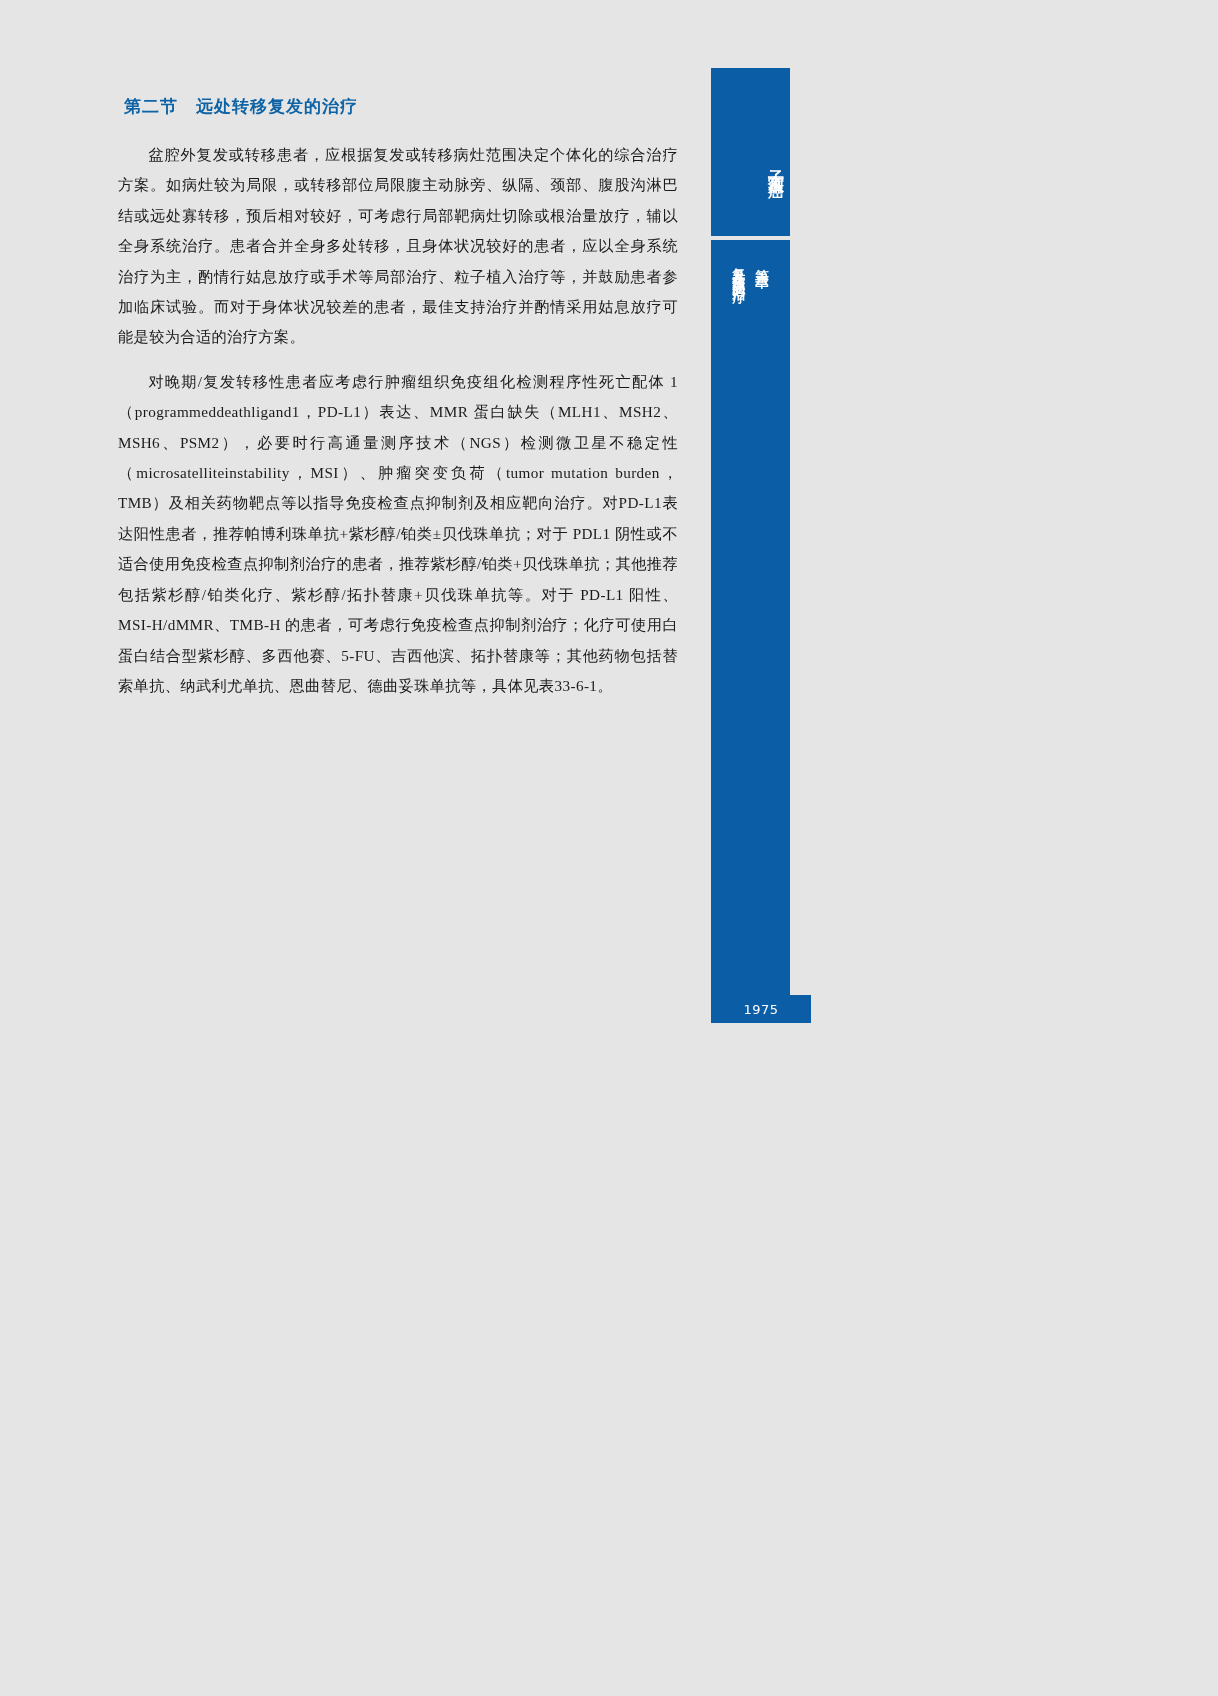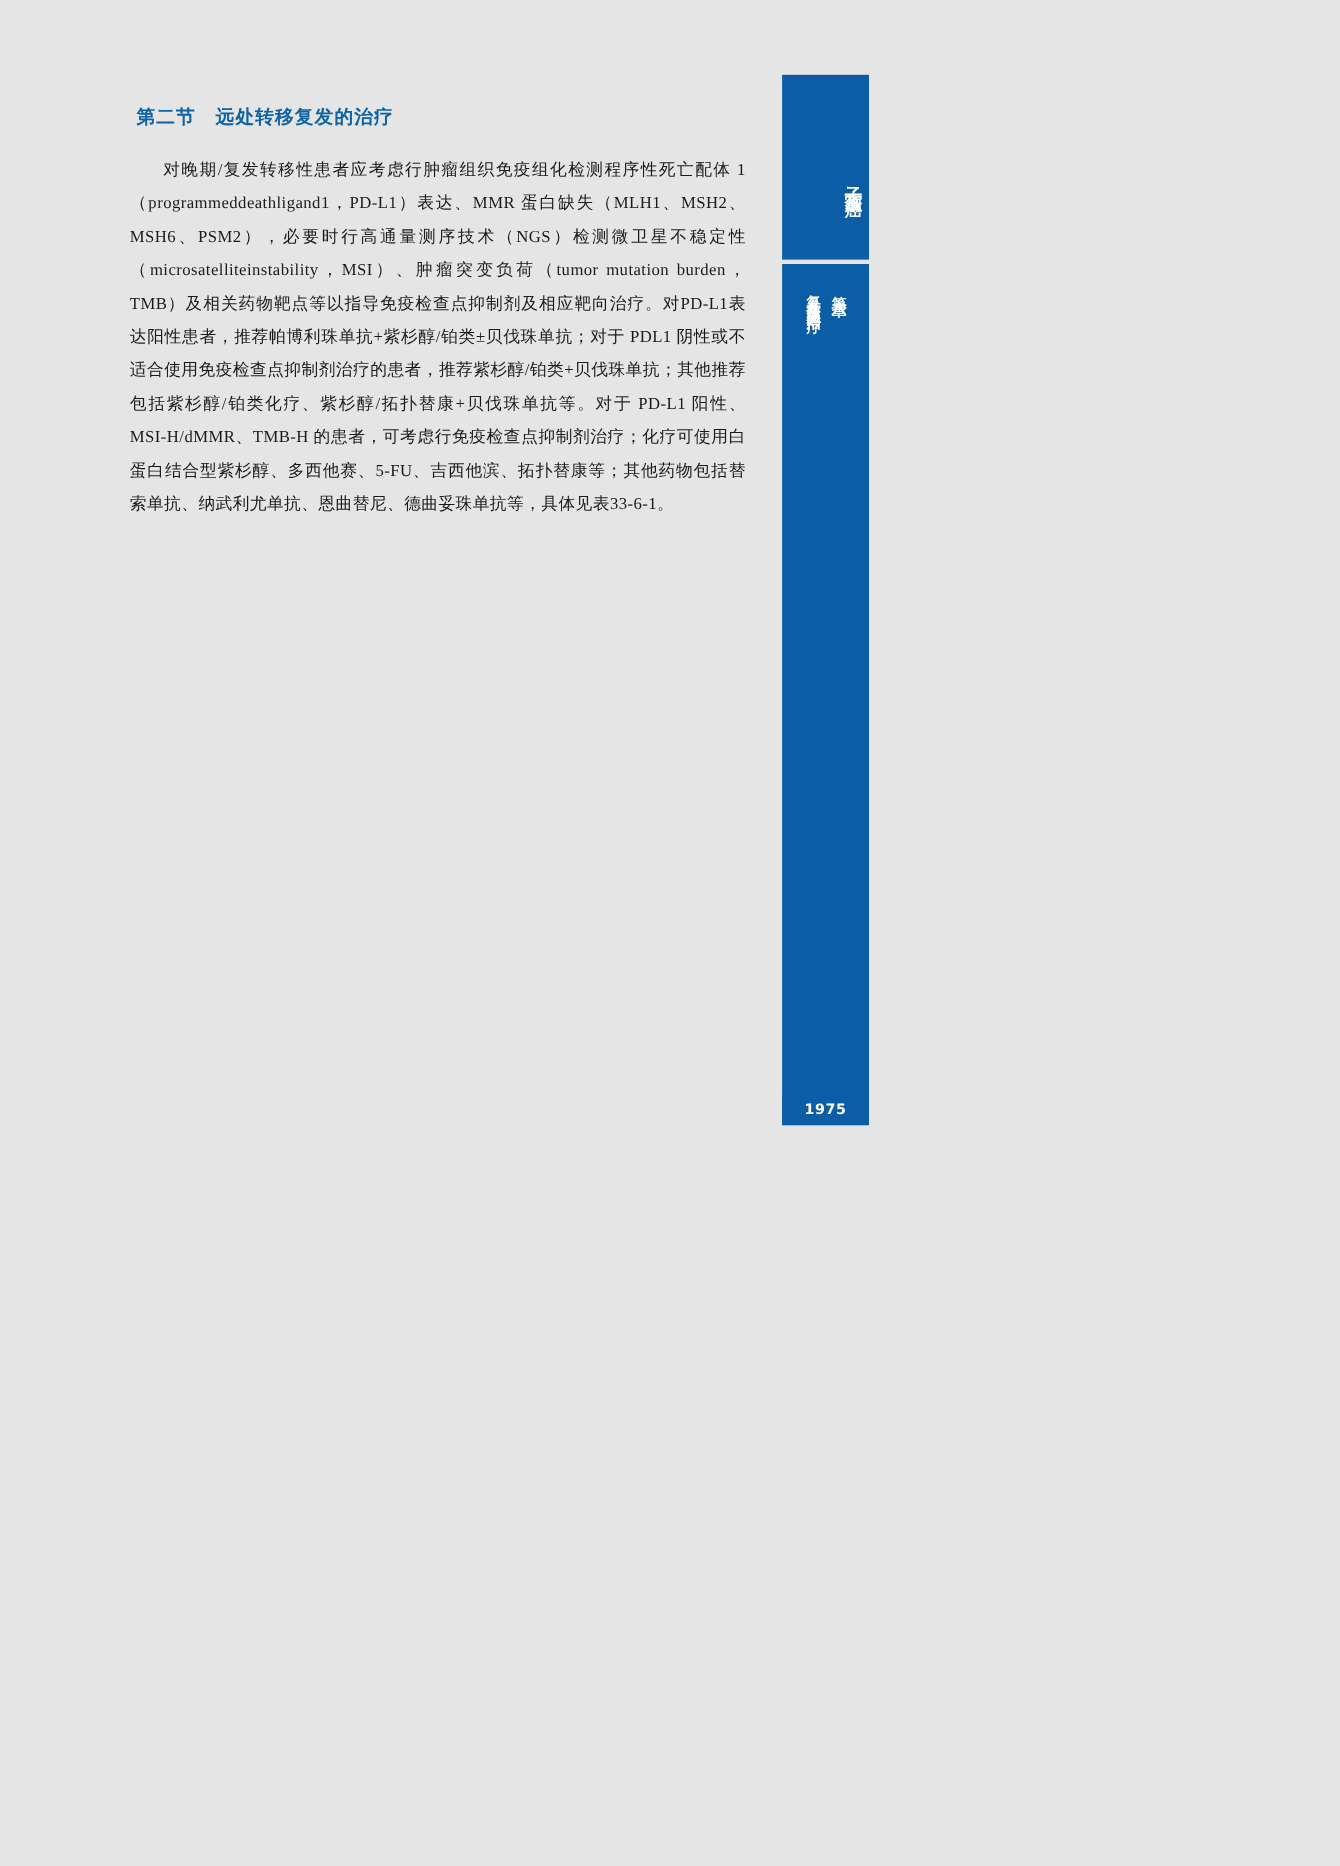--- a/index.html
+++ b/index.html
@@ -44,21 +44,21 @@
     margin: 0 0 0 0;
     font-size: 15.2px;
     line-height: 2.0;
     text-align: justify;
     text-justify: inter-ideograph;
     text-indent: 2em;
     letter-spacing: 0.4px;
     color: #1a1a1a;
   }
   p.body + p.body {
-    margin-top: 0;
+    margin-top: 14px;
   }
 
   
   .tab-top {
     position: absolute;
     left: 711px;
     top: 68px;
     width: 79px;
     height: 168px;
     background: #0b5da6;
@@ -112,42 +112,43 @@
     letter-spacing: 3px;
     line-height: 1.2;
   }
   .tab-bottom .vtext.small {
     font-size: 13px;
   }
   .page-number {
     position: absolute;
     left: 711px;
     top: 995px;
-    width: 79px;
+    width: 100px;
     height: 28px;
     background: #0b5da6;
     color: #ffffff;
     font-family: "DejaVu Sans", sans-serif;
-    font-weight: bold;
+    font-weight: normal;
     font-size: 13px;
     display: flex;
     align-items: center;
     justify-content: center;
     letter-spacing: 0.5px;
   }
 </style>
 </head>
 <body>
 
 <div class="page">
 
   <div class="content">
     <h2 class="section-title">
       <span>第二节</span><span class="sep"></span><span>远处转移复发的治疗</span>
     </h2>
+    <p class="body">盆腔外复发或转移患者，应根据复发或转移病灶范围决定个体化的综合治疗方案。如病灶较为局限，或转移部位局限腹主动脉旁、纵隔、颈部、腹股沟淋巴结或远处寡转移，预后相对较好，可考虑行局部靶病灶切除或根治量放疗，辅以全身系统治疗。患者合并全身多处转移，且身体状况较好的患者，应以全身系统治疗为主，酌情行姑息放疗或手术等局部治疗、粒子植入治疗等，并鼓励患者参加临床试验。而对于身体状况较差的患者，最佳支持治疗并酌情采用姑息放疗可能是较为合适的治疗方案。</p>
     <p class="body">对晚期/复发转移性患者应考虑行肿瘤组织免疫组化检测程序性死亡配体 1（programmeddeathligand1，PD‑L1）表达、MMR 蛋白缺失（MLH1、MSH2、MSH6、PSM2），必要时行高通量测序技术（NGS）检测微卫星不稳定性（microsatelliteinstability，MSI）、肿瘤突变负荷（tumor mutation burden，TMB）及相关药物靶点等以指导免疫检查点抑制剂及相应靶向治疗。对PD‑L1表达阳性患者，推荐帕博利珠单抗+紫杉醇/铂类±贝伐珠单抗；对于 PDL1 阴性或不适合使用免疫检查点抑制剂治疗的患者，推荐紫杉醇/铂类+贝伐珠单抗；其他推荐包括紫杉醇/铂类化疗、紫杉醇/拓扑替康+贝伐珠单抗等。对于 PD‑L1 阳性、MSI‑H/dMMR、TMB‑H 的患者，可考虑行免疫检查点抑制剂治疗；化疗可使用白蛋白结合型紫杉醇、多西他赛、5‑FU、吉西他滨、拓扑替康等；其他药物包括替索单抗、纳武利尤单抗、恩曲替尼、德曲妥珠单抗等，具体见表33‑6‑1。</p>
   </div>
 
   <div class="tab-top">
     <div class="vtext">子宫颈癌</div>
   </div>
 
   <div class="tab-bottom">
     <div class="vwrap">
       <div class="vtext">第六章</div>

